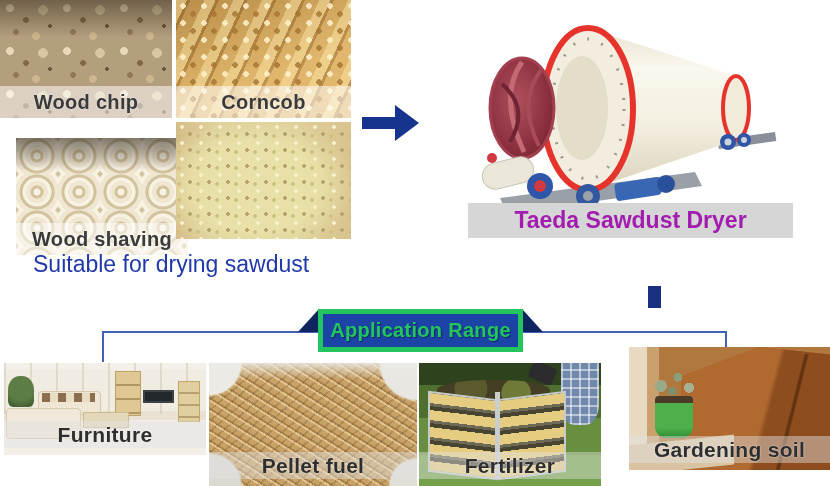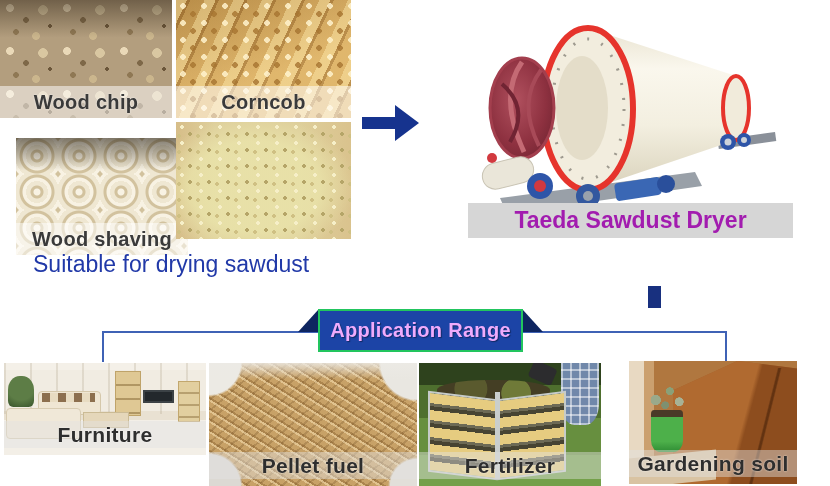--- a/index.html
+++ b/index.html
@@ -63,29 +63,29 @@
   .caption{left:33px;top:251px;font-size:23px;color:#2139a8;}
 
   
   .conn-bar{left:648px;top:286px;width:13px;height:22px;background:#18307f;}
   .conn-h{left:102px;top:331px;width:625px;height:2px;background:#3f62b5;}
   .conn-vl{left:102px;top:331px;width:2px;height:31px;background:#3f62b5;}
   .conn-vr{left:725px;top:331px;width:2px;height:31px;background:#3f62b5;}
   .fold{width:0;height:0;}
   .fold-left{left:298px;top:310px;border-left:20px solid transparent;border-bottom:22px solid #0e2560;}
   .fold-right{left:523px;top:310px;border-right:20px solid transparent;border-bottom:22px solid #0e2560;}
-  .banner{left:318px;top:309px;width:205px;height:43px;background:#1c44a6;border:2px solid #22c55e;
-      box-sizing:border-box;display:flex;align-items:center;justify-content:center;color:#f0abfc;
+  .banner{left:318px;top:309px;width:205px;height:43px;background:#1c44a6;border:5px solid #22c55e;
+      box-sizing:border-box;display:flex;align-items:center;justify-content:center;color:#22c55e;
       font-weight:700;font-size:20px;text-shadow:1px 1px 1px rgba(0,0,0,.4);letter-spacing:.3px;}
 
   
   .a-furniture{left:4px;top:363px;width:202px;height:92px}
   .a-pellet{left:209px;top:363px;width:208px;height:123px}
   .a-fertilizer{left:419px;top:363px;width:182px;height:123px}
-  .a-soil{left:629px;top:361px;width:168px;height:123px}
+  .a-soil{left:629px;top:347px;width:201px;height:123px}
 
   .ph-furniture{background:
       linear-gradient(180deg,#f4f0e8 0 8%,#f1ece2 8% 52%,#e9e1d2 52% 62%,#f3efe7 62% 100%);}
   .f-panels{left:0;top:0;width:100%;height:55%;
       background:repeating-linear-gradient(90deg, rgba(178,166,142,.28) 0 2px, transparent 2px 26px);}
   .f-plant{left:2%;top:14%;width:13%;height:34%;border-radius:45% 45% 20% 20%;
       background:radial-gradient(circle at 50% 35%,#5d7d46 0 55%,#3f5c30 90%);}
   .f-sofa-back{left:17%;top:30%;width:30%;height:24%;background:#efe6d3;border:1px solid #d5c8ab;border-radius:4px;}
   .f-cushions{left:19%;top:33%;width:26%;height:9%;
       background:repeating-linear-gradient(90deg,#8c6f4e 0 8px,#e8dcc2 8px 16px);}

